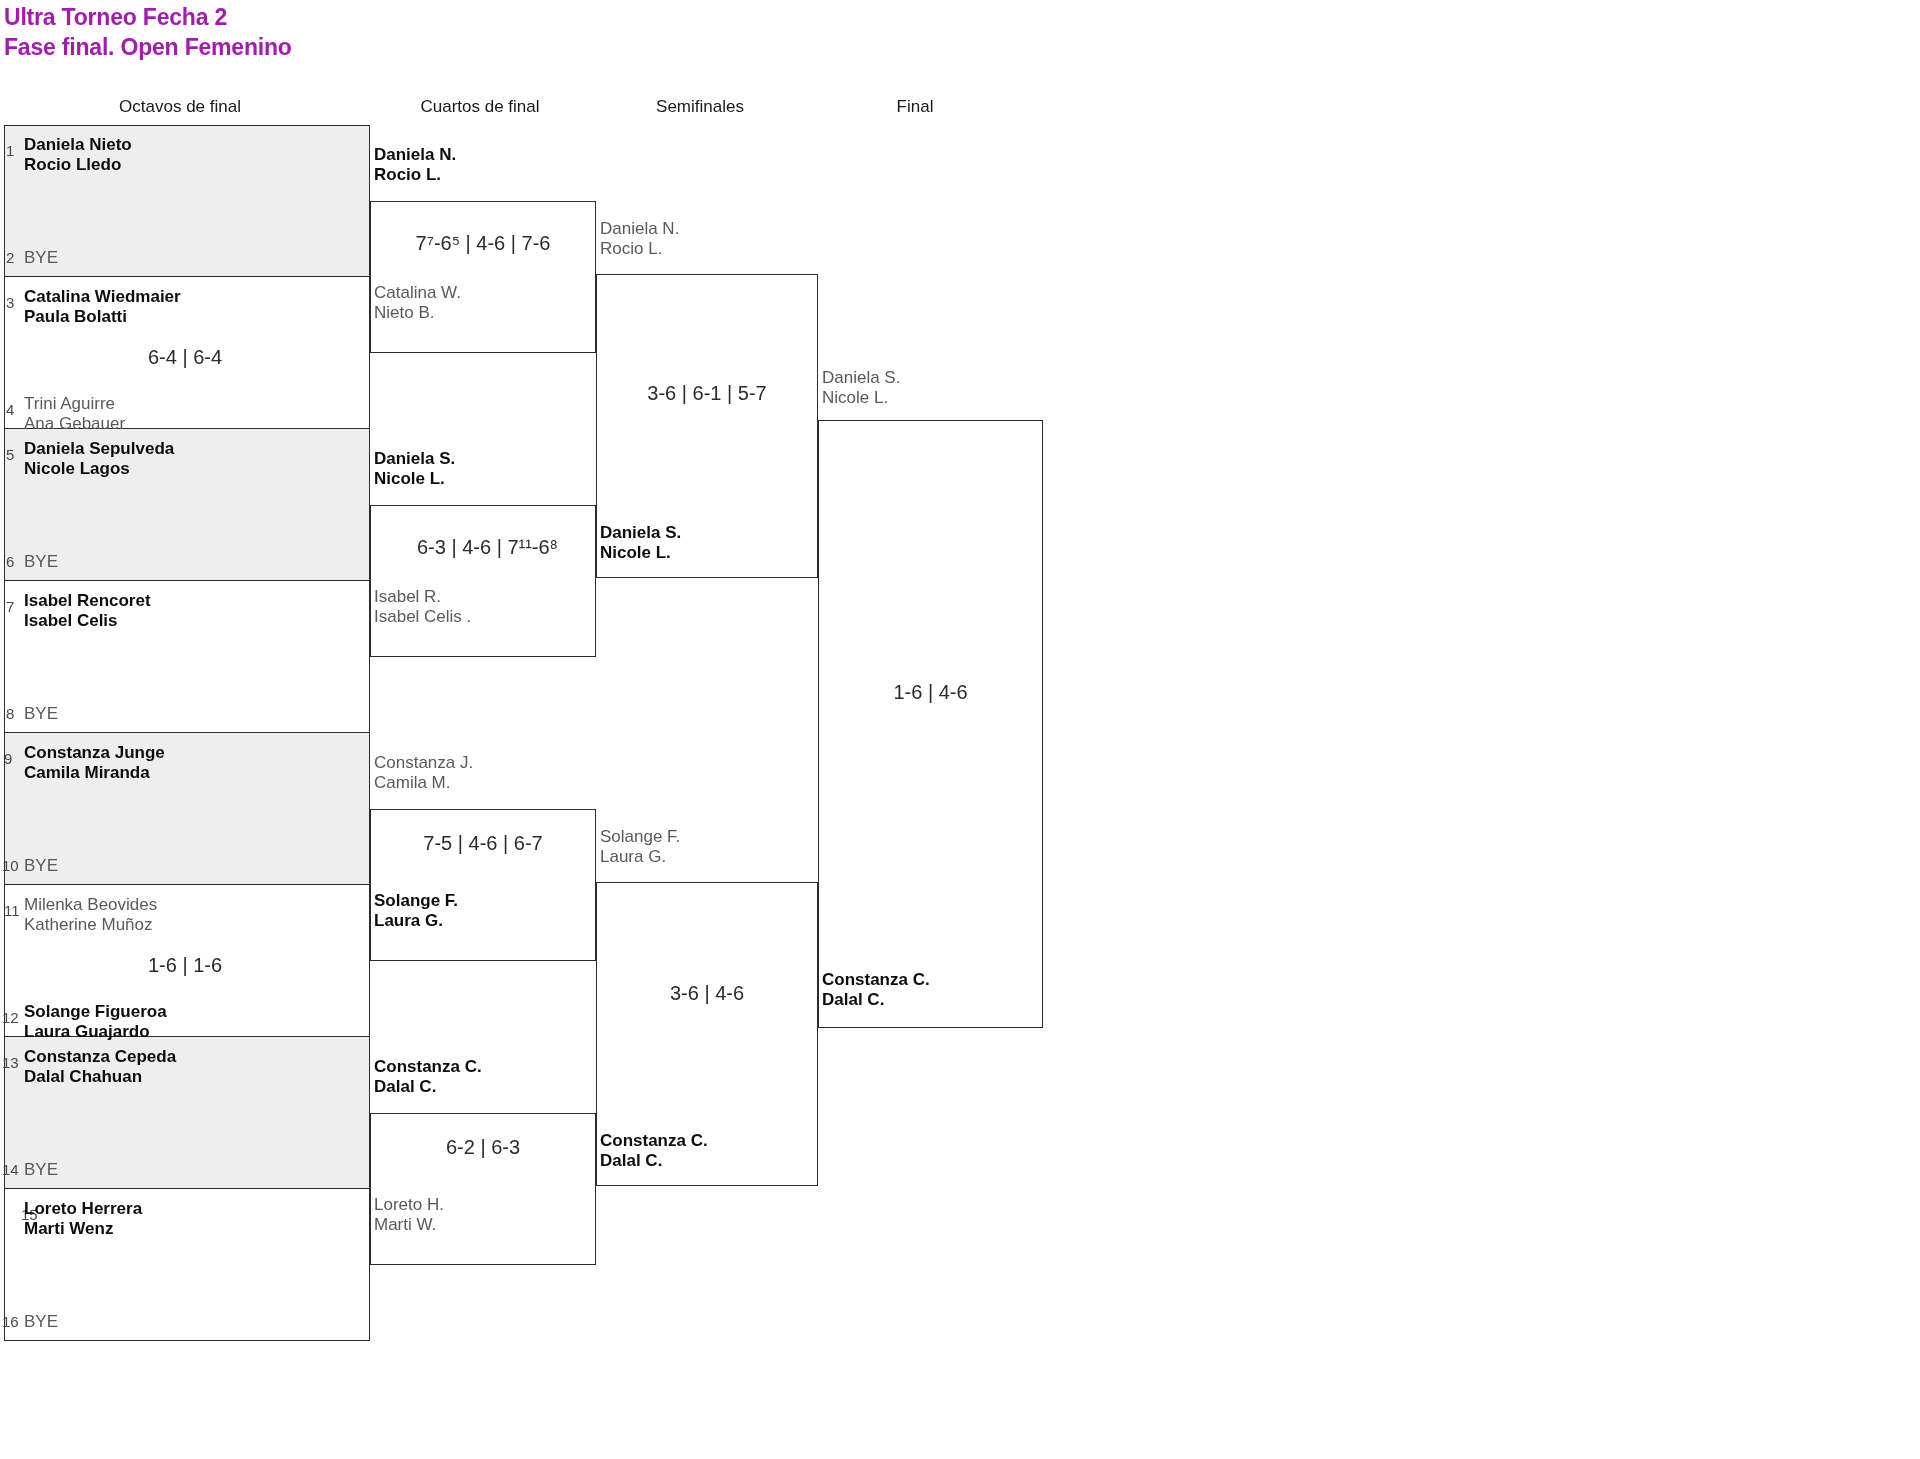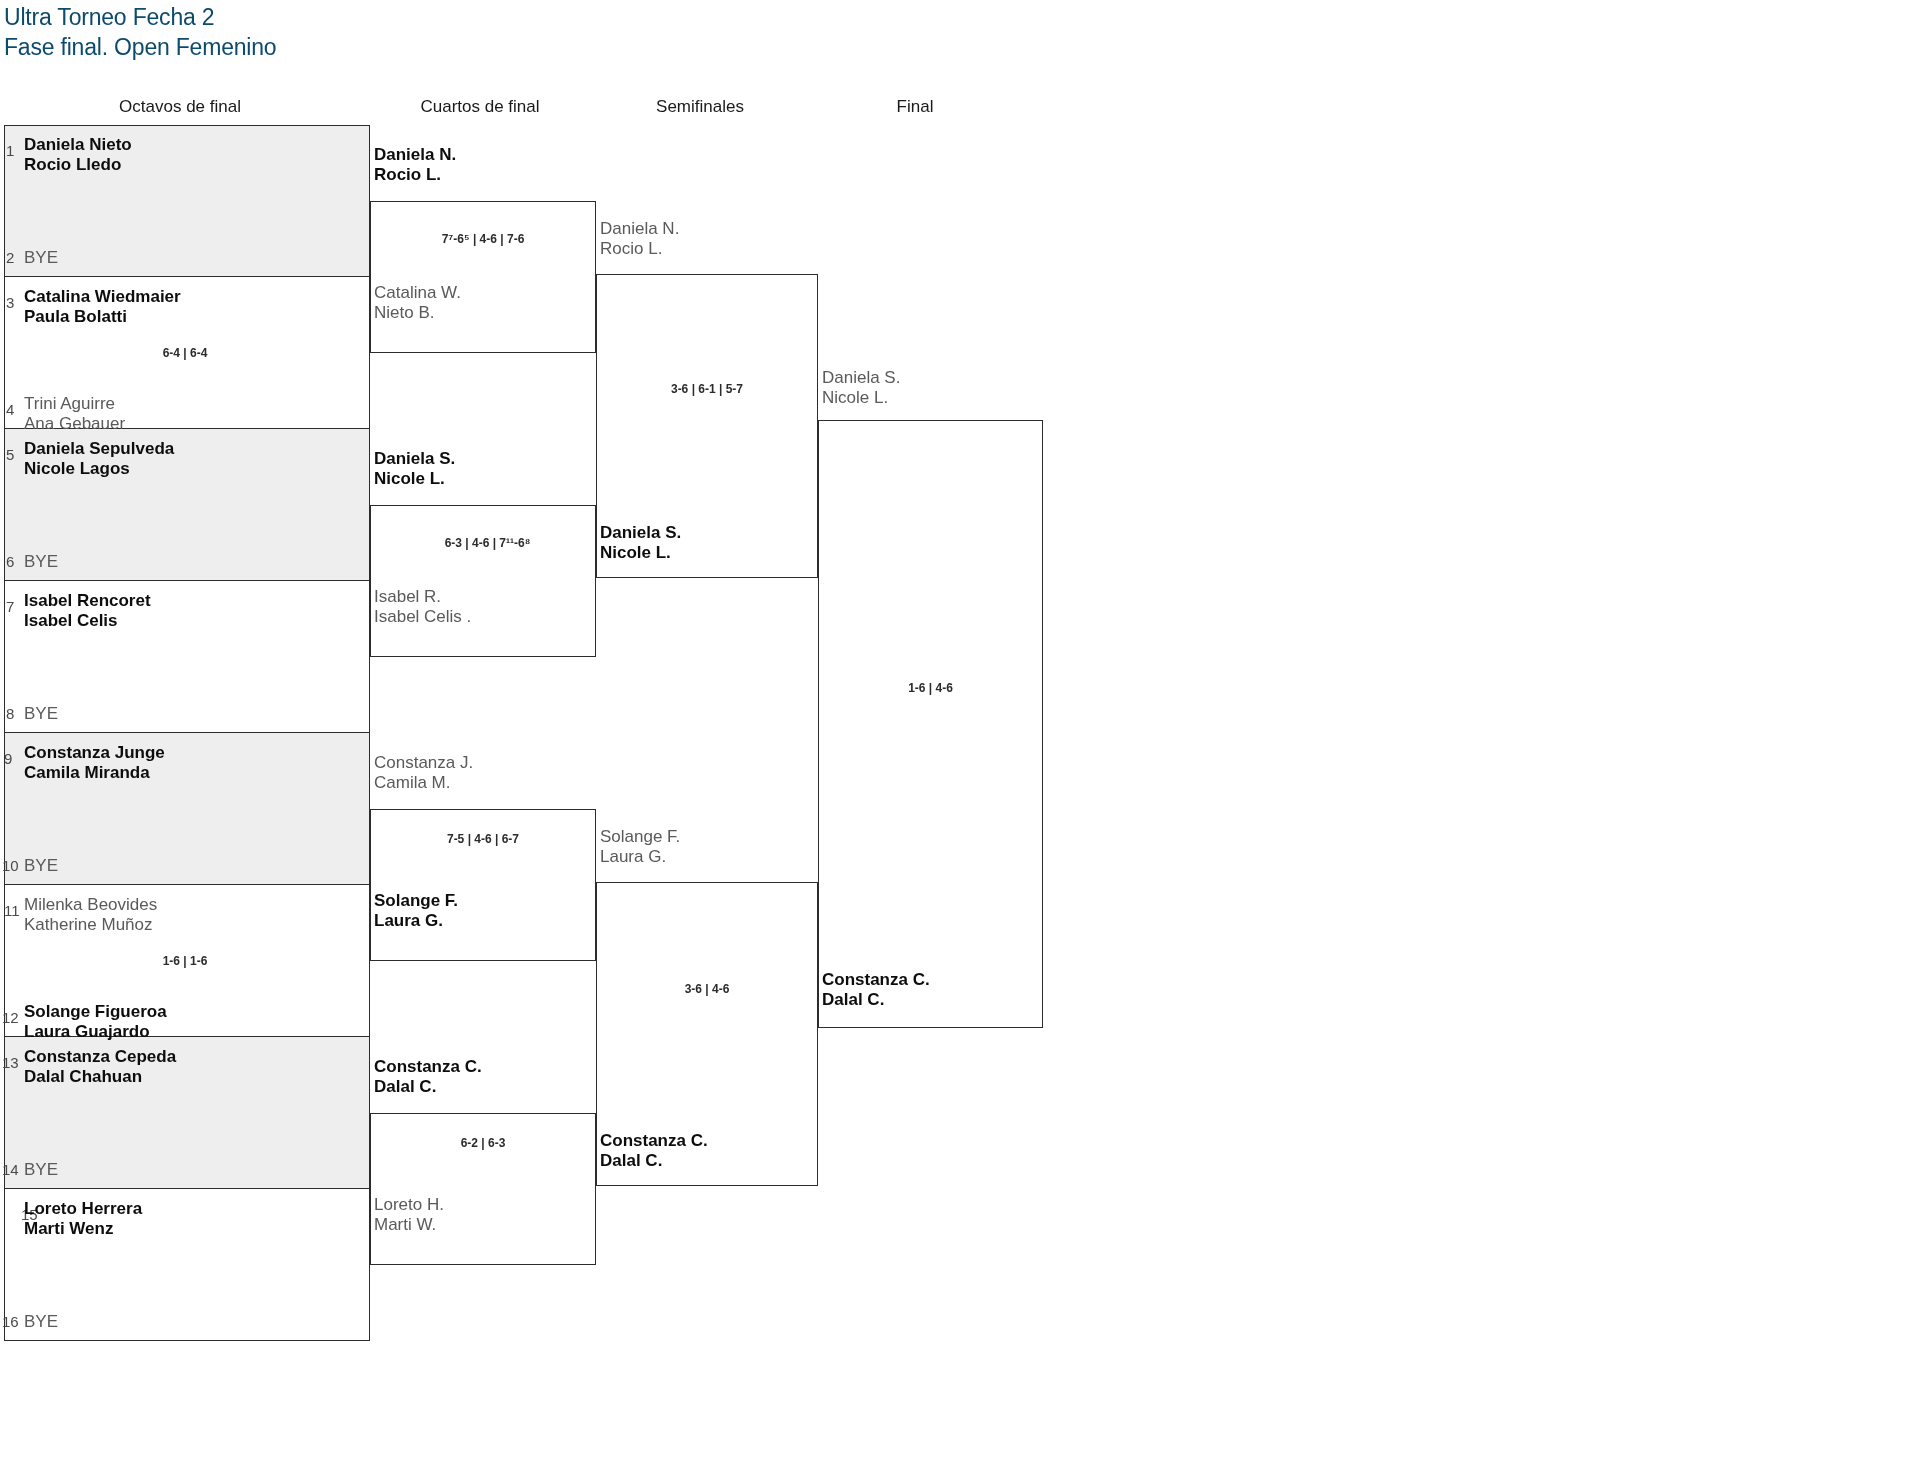--- a/index.html
+++ b/index.html
@@ -9,22 +9,22 @@
     background: #ffffff;
     font-family: "Liberation Sans", sans-serif;
     color: #1a1a1a;
     overflow: hidden;
   }
   #root { position: relative; width: 1920px; height: 1459px; }
 
   
   .title-block { position: absolute; left: 4px; top: 2px; }
   .title-line {
-    font-size: 23px; font-weight: normal; line-height: 30px;
-    letter-spacing: -0.2px; color: #0c4a6e; white-space: nowrap;
+    font-size: 23px; font-weight: bold; line-height: 30px;
+    letter-spacing: -0.2px; color: #a21caf; white-space: nowrap;
   }
 
   .logo { position: absolute; left: 1697px; top: 7px; width: 210px; height: 56px; }
   .logo-dots { position: absolute; left: 0; top: 0; width: 86px; height: 56px; }
   .dot { position: absolute; border-radius: 50%; }
   .logo-word {
     position: absolute; left: 84px; top: 1px;
     font-size: 48px; font-weight: bold; letter-spacing: -1.5px;
     color: #76bc21; line-height: 54px;
   }
@@ -55,22 +55,22 @@
   .r1box {
     position: absolute;
     border: 1px solid #2c2c2c;
     border-top: none;
   }
   .r1box.first { border-top: 1px solid #2c2c2c; }
   .r1box.shaded { background: #eeeeee; }
 
   .score {
     position: absolute;
-    font-size: 12px; color: #2b2b2b;
-    text-align: center; white-space: nowrap; font-weight: bold;
+    font-size: 20px; color: #2b2b2b;
+    text-align: center; white-space: nowrap;
   }
 
   .connbox {
     position: absolute;
     border: 1px solid #2c2c2c;
   }
 </style>
 </head>
 <body>
 

